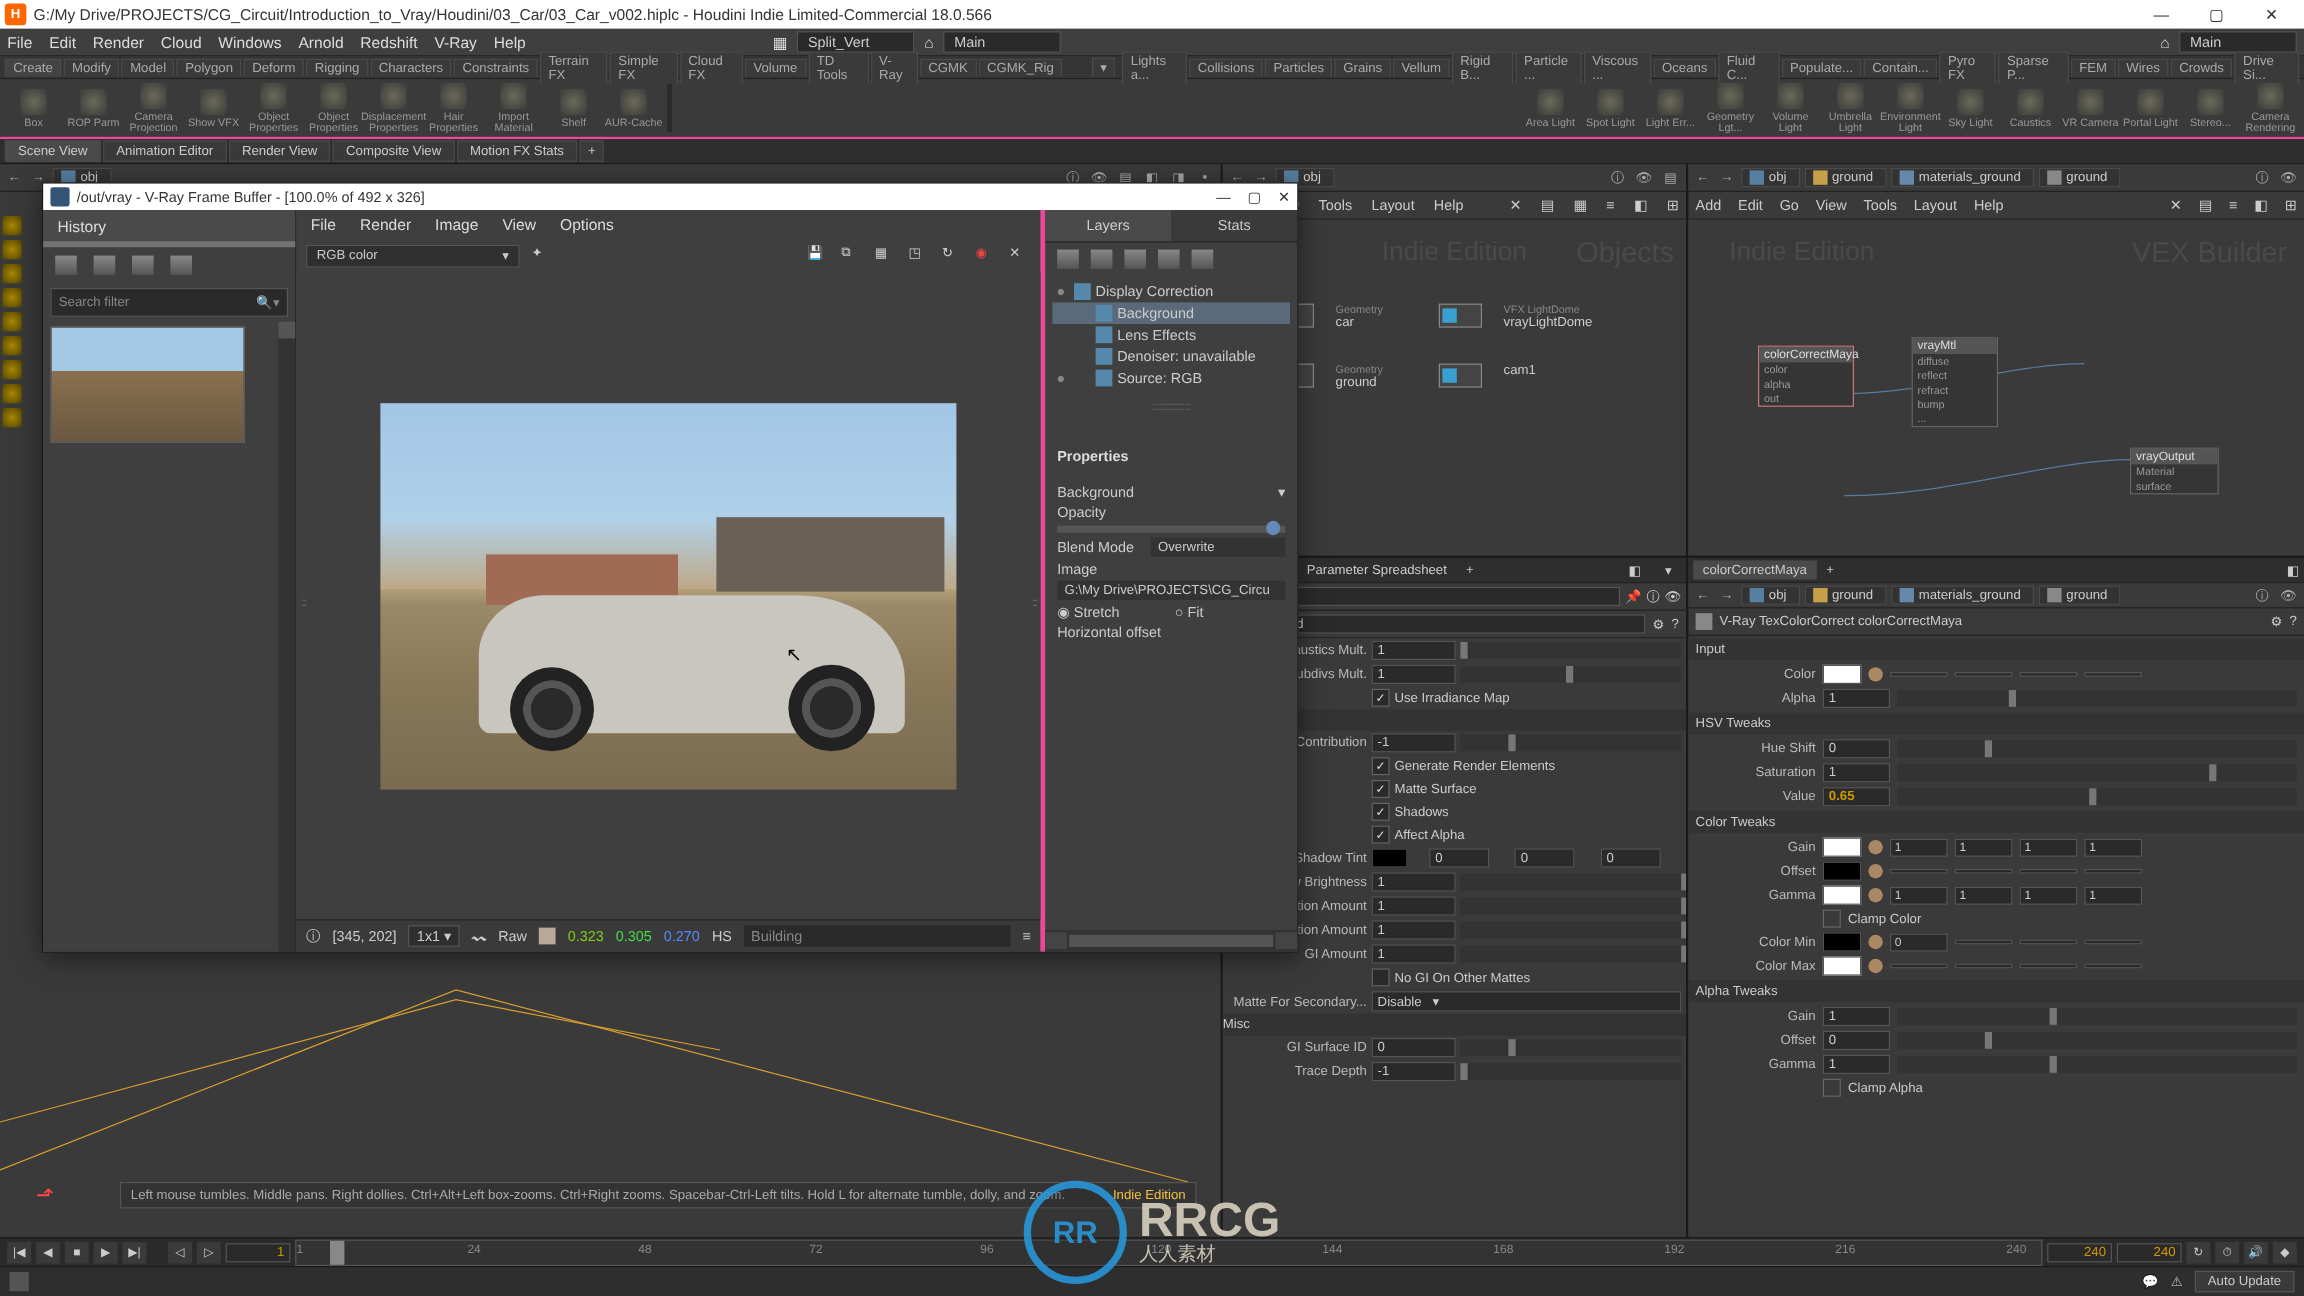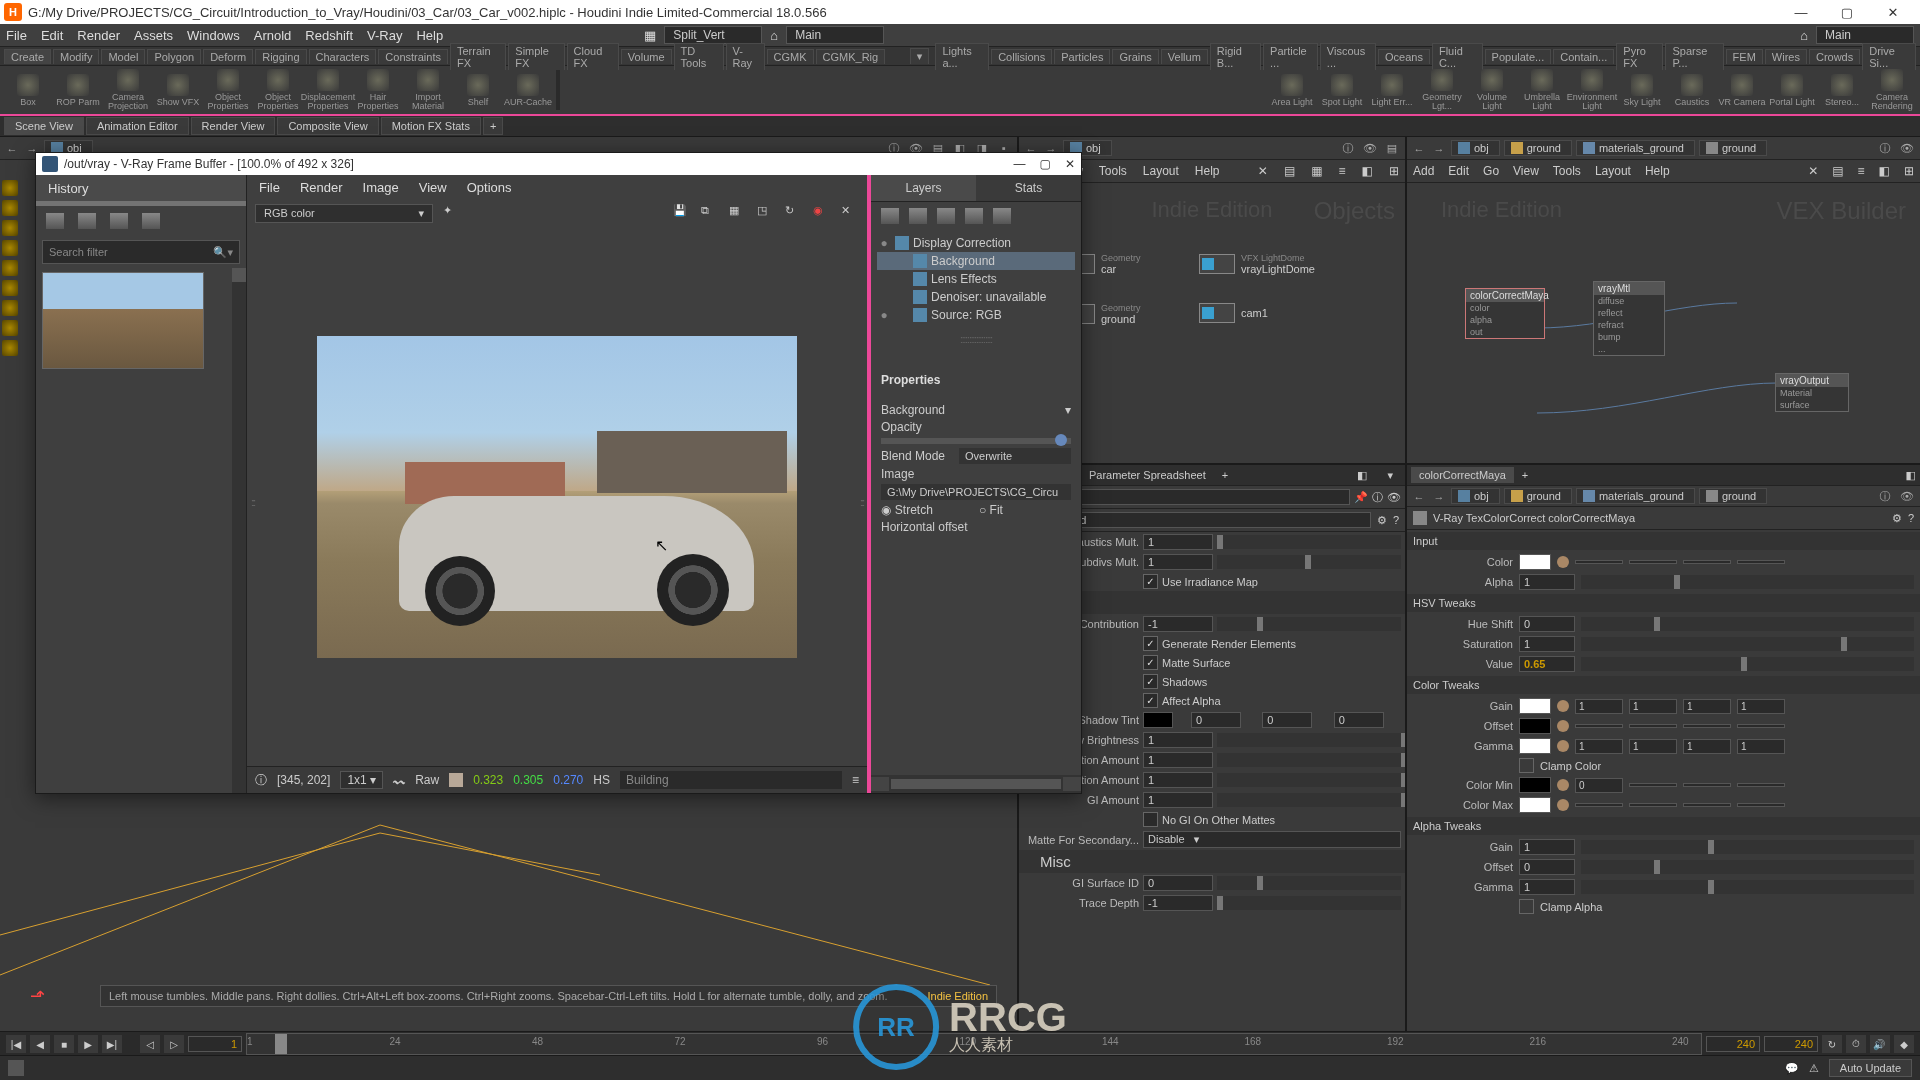--- a/index.html
+++ b/index.html
@@ -119,42 +119,42 @@
 .leftcol .vpground svg{position:absolute;left:0;bottom:42px;width:100%;height:200px}
 .leftcol .vpstatus{position:absolute;left:100px;bottom:50px;right:20px;background:#333;padding:4px 8px;font-size:11px;color:#aaa;border:1px solid #555}
 .leftcol .vpstatus .ie{color:#f4c242;float:right}
 .leftcol .axes{position:absolute;left:30px;bottom:50px;font-size:18px;color:#f44}
 
 
 .midcol .netmenu{height:22px;display:flex;align-items:center;gap:16px;padding:0 6px;font-size:12px;border-bottom:1px solid #222}
 .midcol .net{height:280px;background:#3a3a3a;position:relative;border-bottom:2px solid #1a1a1a}
 .midcol .net .watermark{position:absolute;top:14px;left:50%;transform:translateX(-50%);font-size:22px;color:#4a4a4a}
 .midcol .net .watermark2{position:absolute;top:14px;right:10px;font-size:24px;color:#4a4a4a;font-weight:300}
-.midcol .net .node{position:absolute;display:flex;align-items:center;gap:6px;font-size:11px}
+.midcol .net .node{position:absolute;display:flex;align-items:flex-start;gap:18px;font-size:11px}
 .midcol .net .node .nb{width:34px;height:18px;border:1px solid #888;background:#444;display:flex;align-items:center}
 .midcol .net .node .nb .ni{width:12px;height:12px;margin:0 2px}
 .midcol .net .dot{position:absolute;width:16px;height:16px;border-radius:50%;background:#c33;left:6px;bottom:6px}
 
 .midcol .parmtabs{height:20px;display:flex;align-items:center;padding:0 4px;gap:4px;font-size:11px;border-bottom:1px solid #222;background:#2e2e2e}
 .midcol .parmtabs span{padding:2px 8px}
 .midcol .parmtabs .plus{padding:2px 4px}
 .midcol .parmpath{height:22px;display:flex;align-items:center;padding:0 4px;gap:4px;border-bottom:1px solid #222}
 .midcol .parmpath .fld{flex:1;background:#2a2a2a;border:1px solid #555;padding:1px 6px;font-size:11px}
 .midcol .parmhdr{height:22px;display:flex;align-items:center;padding:0 6px;gap:6px;border-bottom:1px solid #222}
 .midcol .parmhdr .nico{width:14px;height:14px;background:#888}
 
 .midcol .parms{flex:1;overflow:hidden;background:#3a3a3a;position:relative}
 .midcol .prow{display:flex;align-items:center;padding:2px 4px;gap:4px;font-size:11px}
 .midcol .prow .plab{flex:0 0 116px;text-align:right;color:#bbb}
 .midcol .prow .pval{width:60px;background:#2a2a2a;border:1px solid #555;padding:1px 4px;color:#ccc}
 .midcol .prow .pslide{flex:1;height:14px;background:#333;position:relative}
 .midcol .prow .pslide .h{position:absolute;top:0;width:6px;height:14px;background:#777}
 .midcol .prow .cb{width:13px;height:13px;background:#2a2a2a;border:1px solid #666;display:flex;align-items:center;justify-content:center;font-size:10px;color:#ddd}
 .midcol .prow .sw{width:28px;height:14px;background:#fff;border:1px solid #555}
-.midcol .section{padding:3px 21px;background:#333;color:#ccc;font-size:15px}
+.midcol .section{padding:3px 0;background:#333;color:#ccc;font-size:11px}
 
 
 .rightcol .netmenu{height:22px;display:flex;align-items:center;gap:14px;padding:0 6px;font-size:12px;border-bottom:1px solid #222}
 .rightcol .net2{height:280px;background:#3a3a3a;position:relative;border-bottom:2px solid #1a1a1a;overflow:hidden}
 .rightcol .net2 .watermark{position:absolute;top:14px;left:34px;font-size:22px;color:#4a4a4a}
 .rightcol .net2 .watermark2{position:absolute;top:14px;right:14px;font-size:24px;color:#4a4a4a;font-weight:300}
 .rightcol .net2 .vop{position:absolute;background:#353535;border:1px solid #666;font-size:9px;color:#999}
 .rightcol .net2 .vop .ti{background:#555;padding:1px 4px;color:#ddd;font-size:10px}
 .rightcol .net2 .vop .sl{padding:1px 4px}
 .rightcol .net2 svg{position:absolute;left:0;top:0;width:100%;height:100%;pointer-events:none}
@@ -200,21 +200,21 @@
     <div class="wbtn">—</div>
     <div class="wbtn">▢</div>
     <div class="wbtn red">✕</div>
   </div>
 </div>
 
 <div class="menubar">
   <span>File</span>
   <span>Edit</span>
   <span>Render</span>
-  <span>Assets</span>
+  <span>Cloud</span>
   <span>Windows</span>
   <span>Arnold</span>
   <span>Redshift</span>
   <span>V-Ray</span>
   <span>Help</span>
   <div class="path">
     <span>▦</span>
     <div class="pfield">Split_Vert</div>
     <span>⌂</span>
     <div class="pfield">Main</div>

